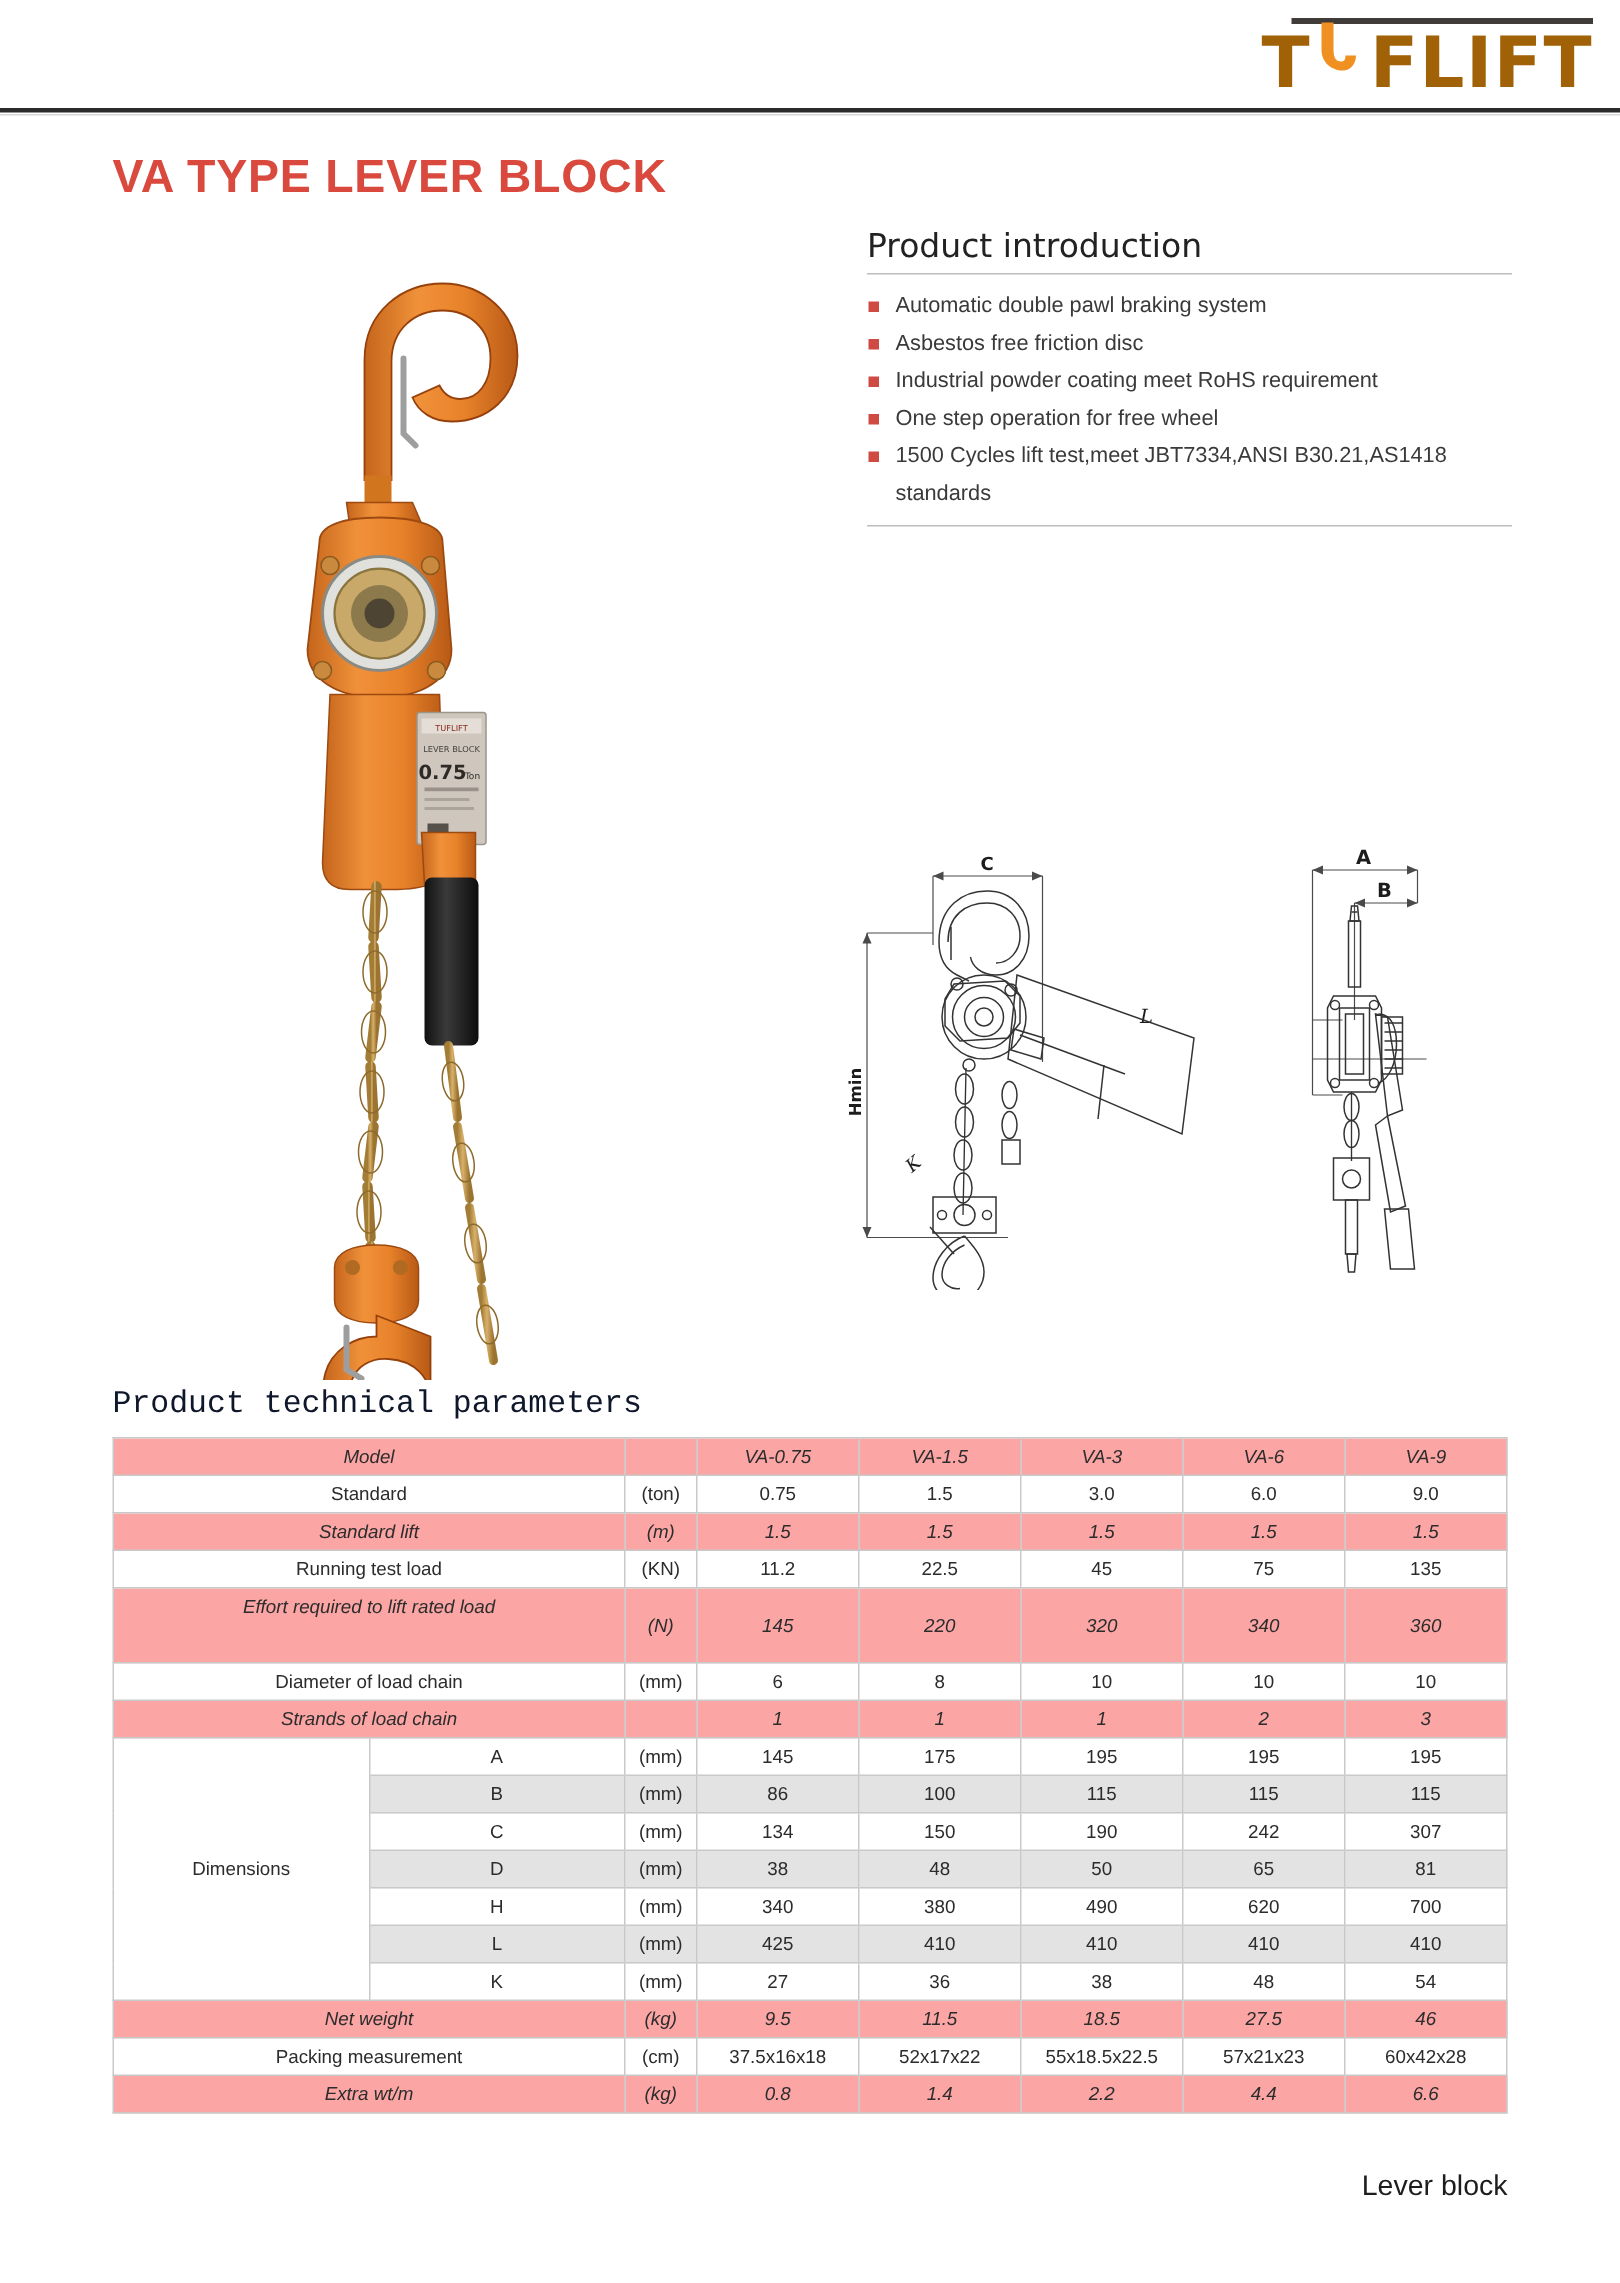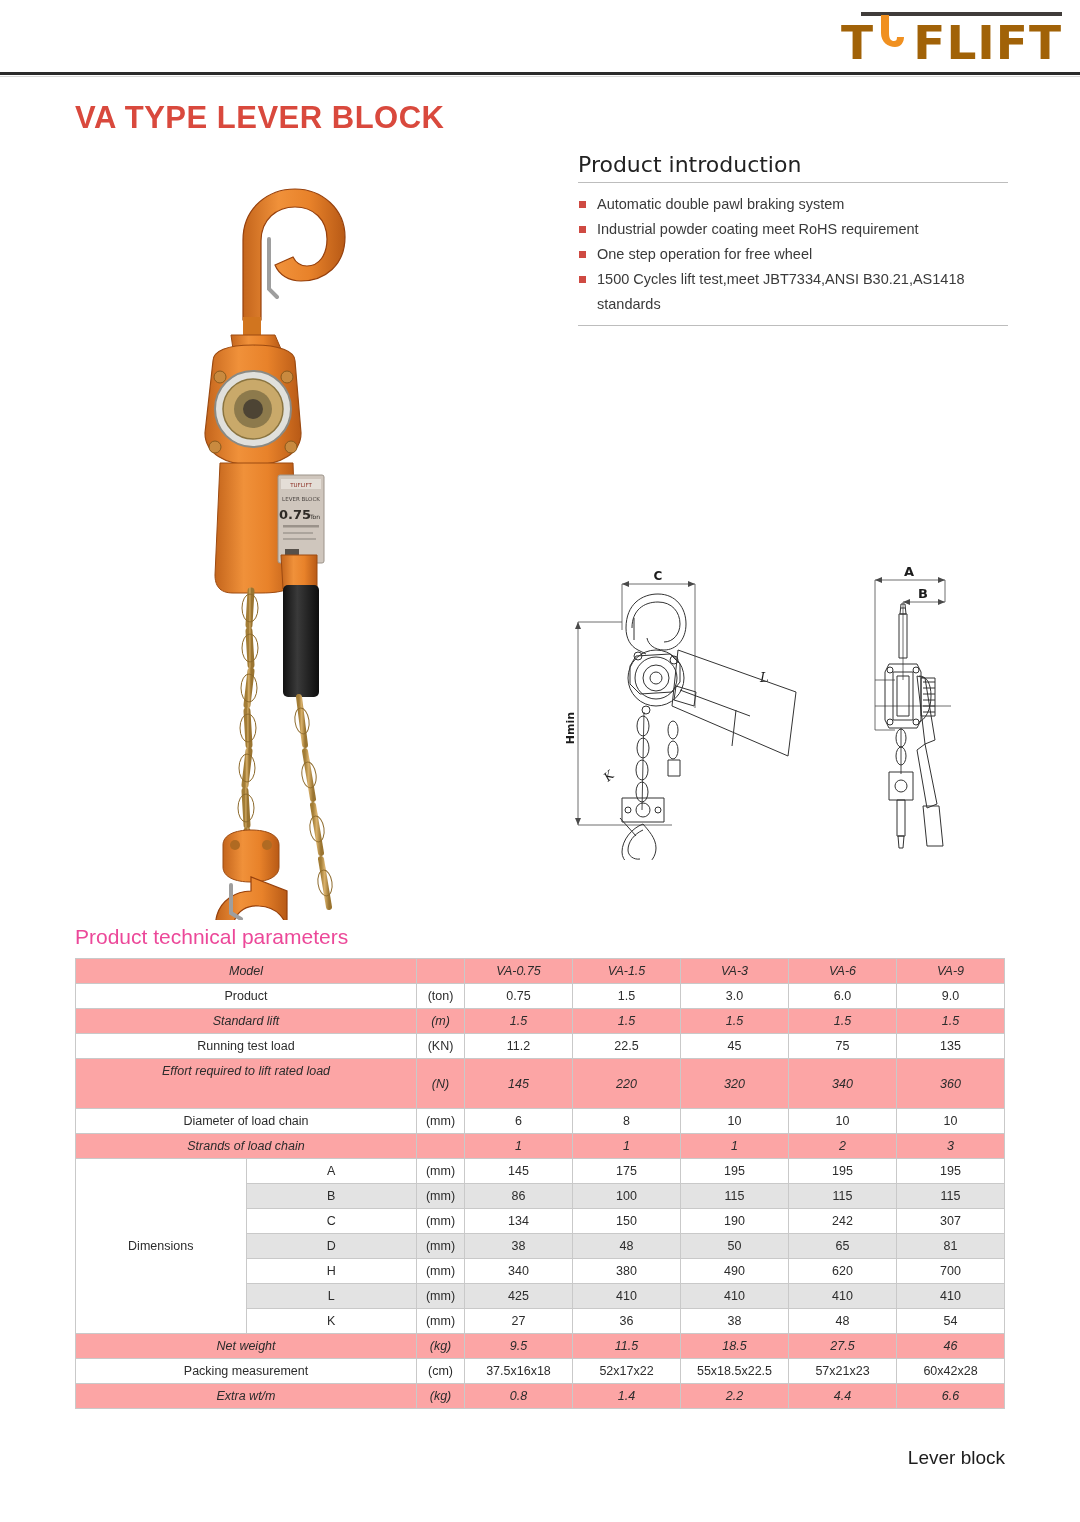--- a/index.html
+++ b/index.html
@@ -120,24 +120,24 @@
 
   
   .draw-side  { position: absolute; left: 560px; top: 560px;  width: 300px; height: 300px; }
   .draw-front { position: absolute; left: 855px; top: 560px;  width: 175px; height: 300px; }
   .draw-side svg, .draw-front svg { display:block; }
 
   
   .params-title {
     position: absolute;
     left: 75px; top: 925px;
-    font-family: Liberation Sans, sans-serif;
+    font-family: Liberation Mono, monospace;
     font-size: 21px;
     font-weight: normal;
-    color: #ec4899;
+    color: #0f172a;
   }
 
   
   .spec-wrap { position: absolute; left: 75px; top: 958px; width: 930px; }
   table.spec {
     width: 930px;
     border-collapse: collapse;
     font-size: 12.5px;
     color: #2c2c2c;
     table-layout: fixed;
@@ -297,20 +297,21 @@
       <path d="M66 700 L66 728 L76 734" fill="none" stroke="#9e9e9e" stroke-width="4" stroke-linecap="round"></path>
     </g>
   </svg>
 </div>
 
 <div class="intro">
   <div class="intro-title">Product introduction</div>
   <div class="intro-rule"></div>
   <ul class="intro-list">
     <li><span class="bullet"></span><span>Automatic double pawl braking system</span></li>
+    <li><span class="bullet"></span><span>Asbestos free friction disc</span></li>
     <li><span class="bullet"></span><span>Industrial powder coating meet RoHS requirement</span></li>
     <li><span class="bullet"></span><span>One step operation for free wheel</span></li>
     <li><span class="bullet"></span><span>1500 Cycles lift test,meet JBT7334,ANSI B30.21,AS1418 standards</span></li>
   </ul>
   <div class="intro-botrule"></div>
 </div>
 
 <div class="draw-side">
   <svg width="300" height="300" viewBox="0 0 300 300">
     <g stroke="#4a4a4a" stroke-width="0.8" fill="none">
@@ -439,21 +440,21 @@
     <tr class="grey">
       <td class="lbl" colspan="2">Model</td>
       <td class="unit"></td>
       <td class="val">VA-0.75</td>
       <td class="val">VA-1.5</td>
       <td class="val">VA-3</td>
       <td class="val">VA-6</td>
       <td class="val">VA-9</td>
     </tr>
     <tr class="white">
-      <td class="lbl" colspan="2">Product</td>
+      <td class="lbl" colspan="2">Standard</td>
       <td class="unit">(ton)</td>
       <td class="val">0.75</td>
       <td class="val">1.5</td>
       <td class="val">3.0</td>
       <td class="val">6.0</td>
       <td class="val">9.0</td>
     </tr>
     <tr class="grey">
       <td class="lbl" colspan="2">Standard lift</td>
       <td class="unit">(m)</td>

